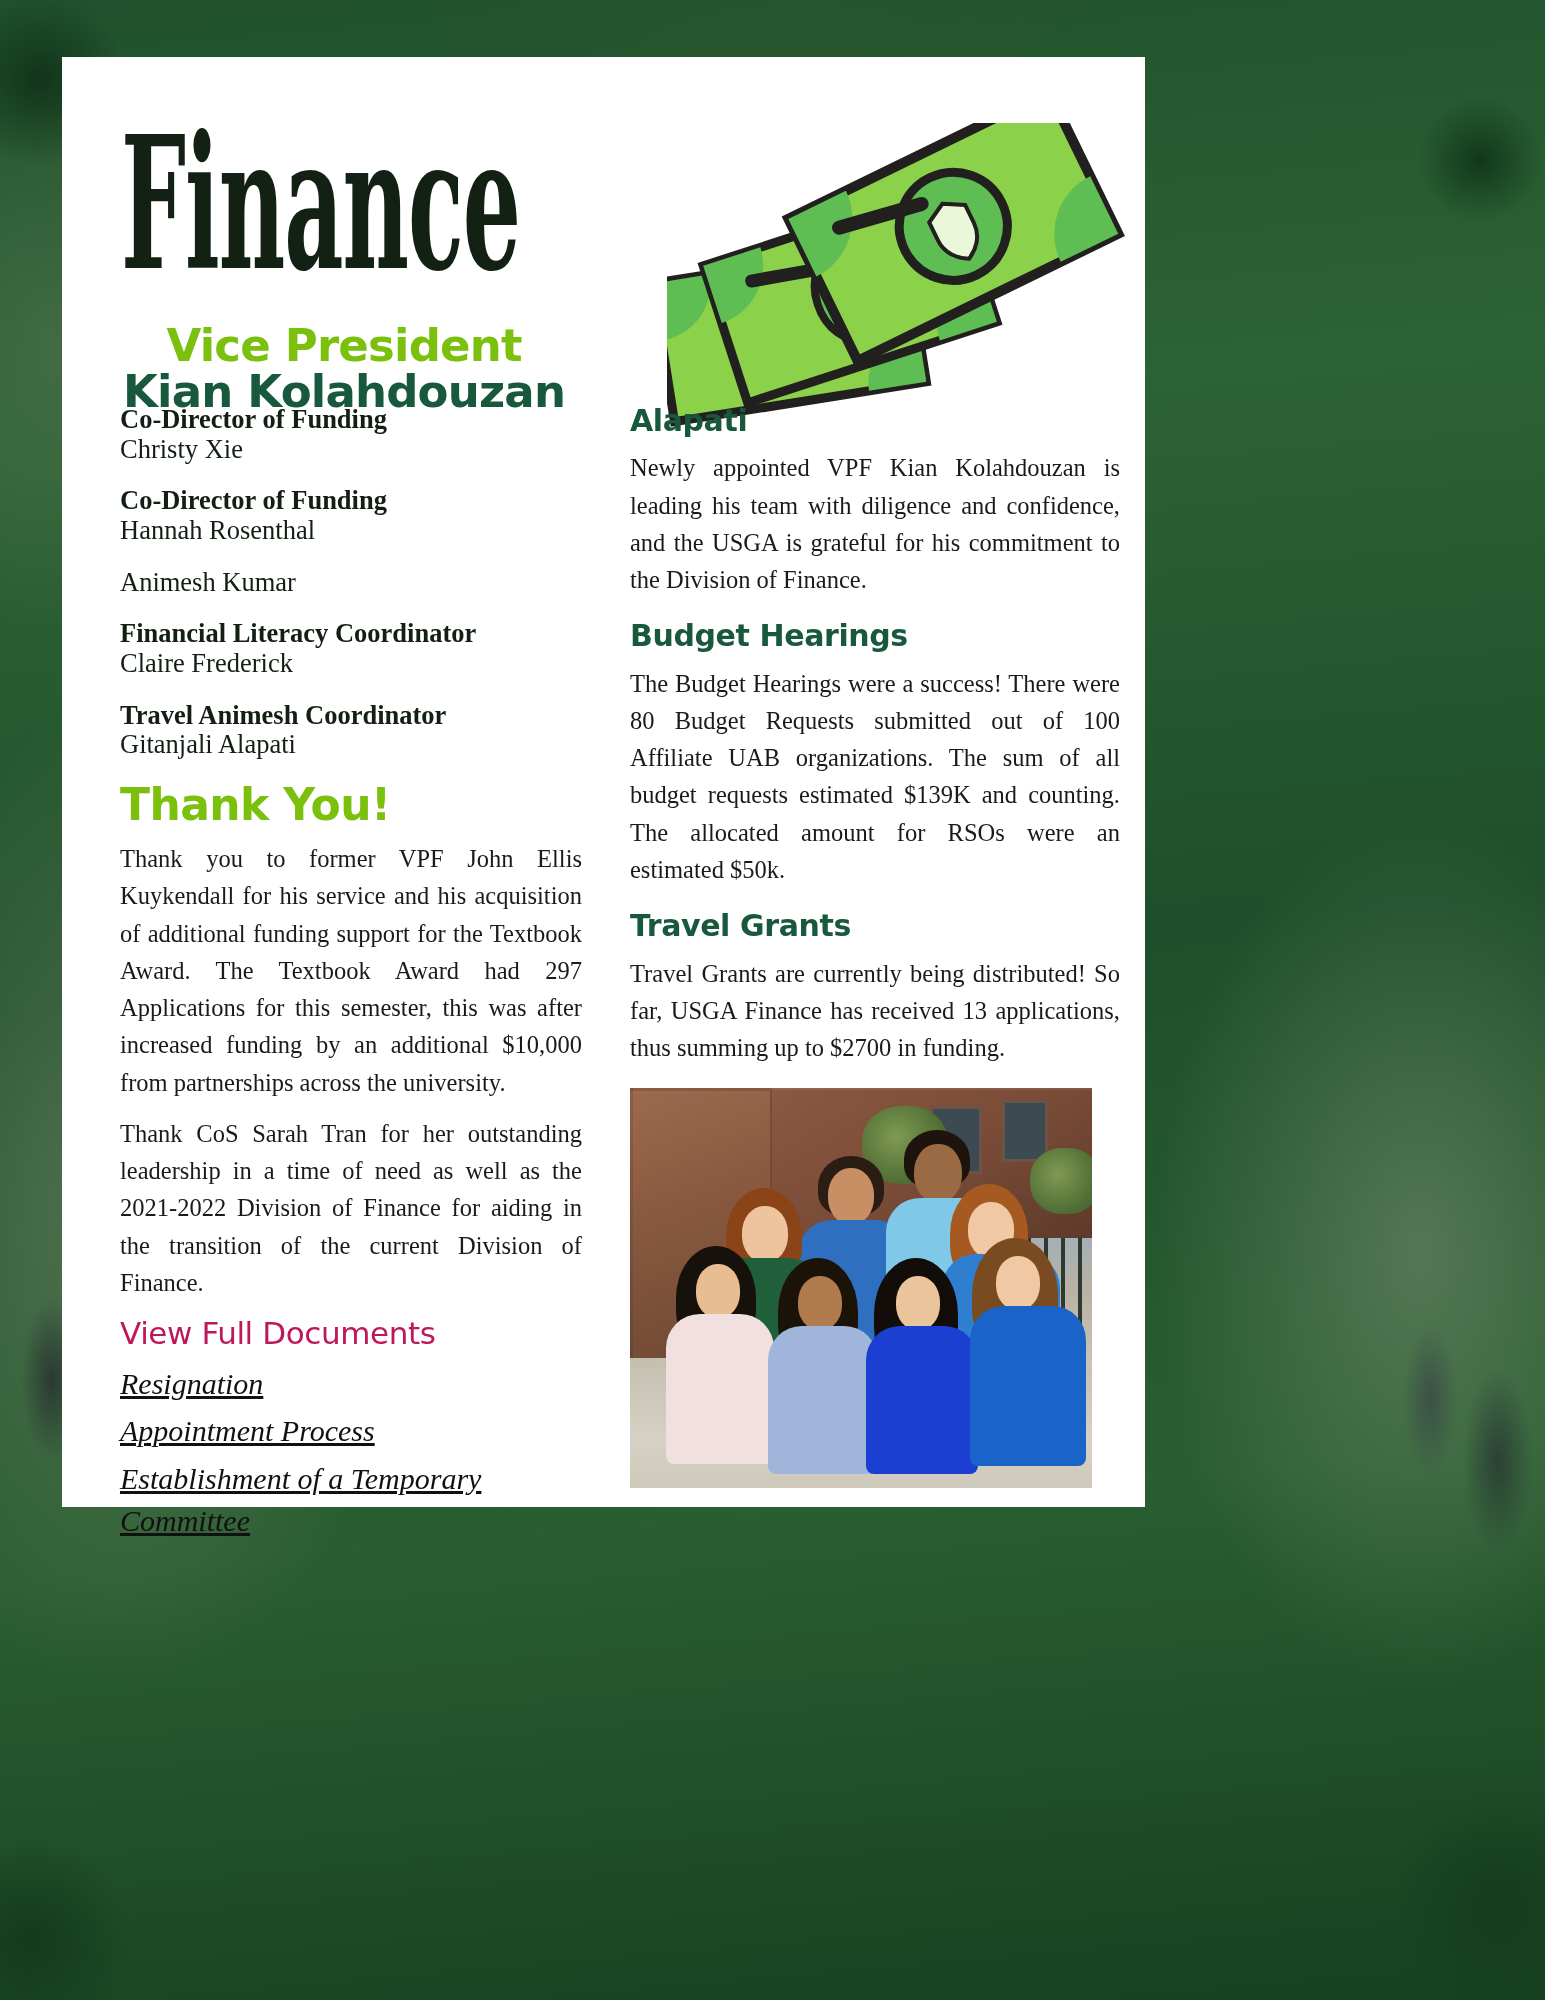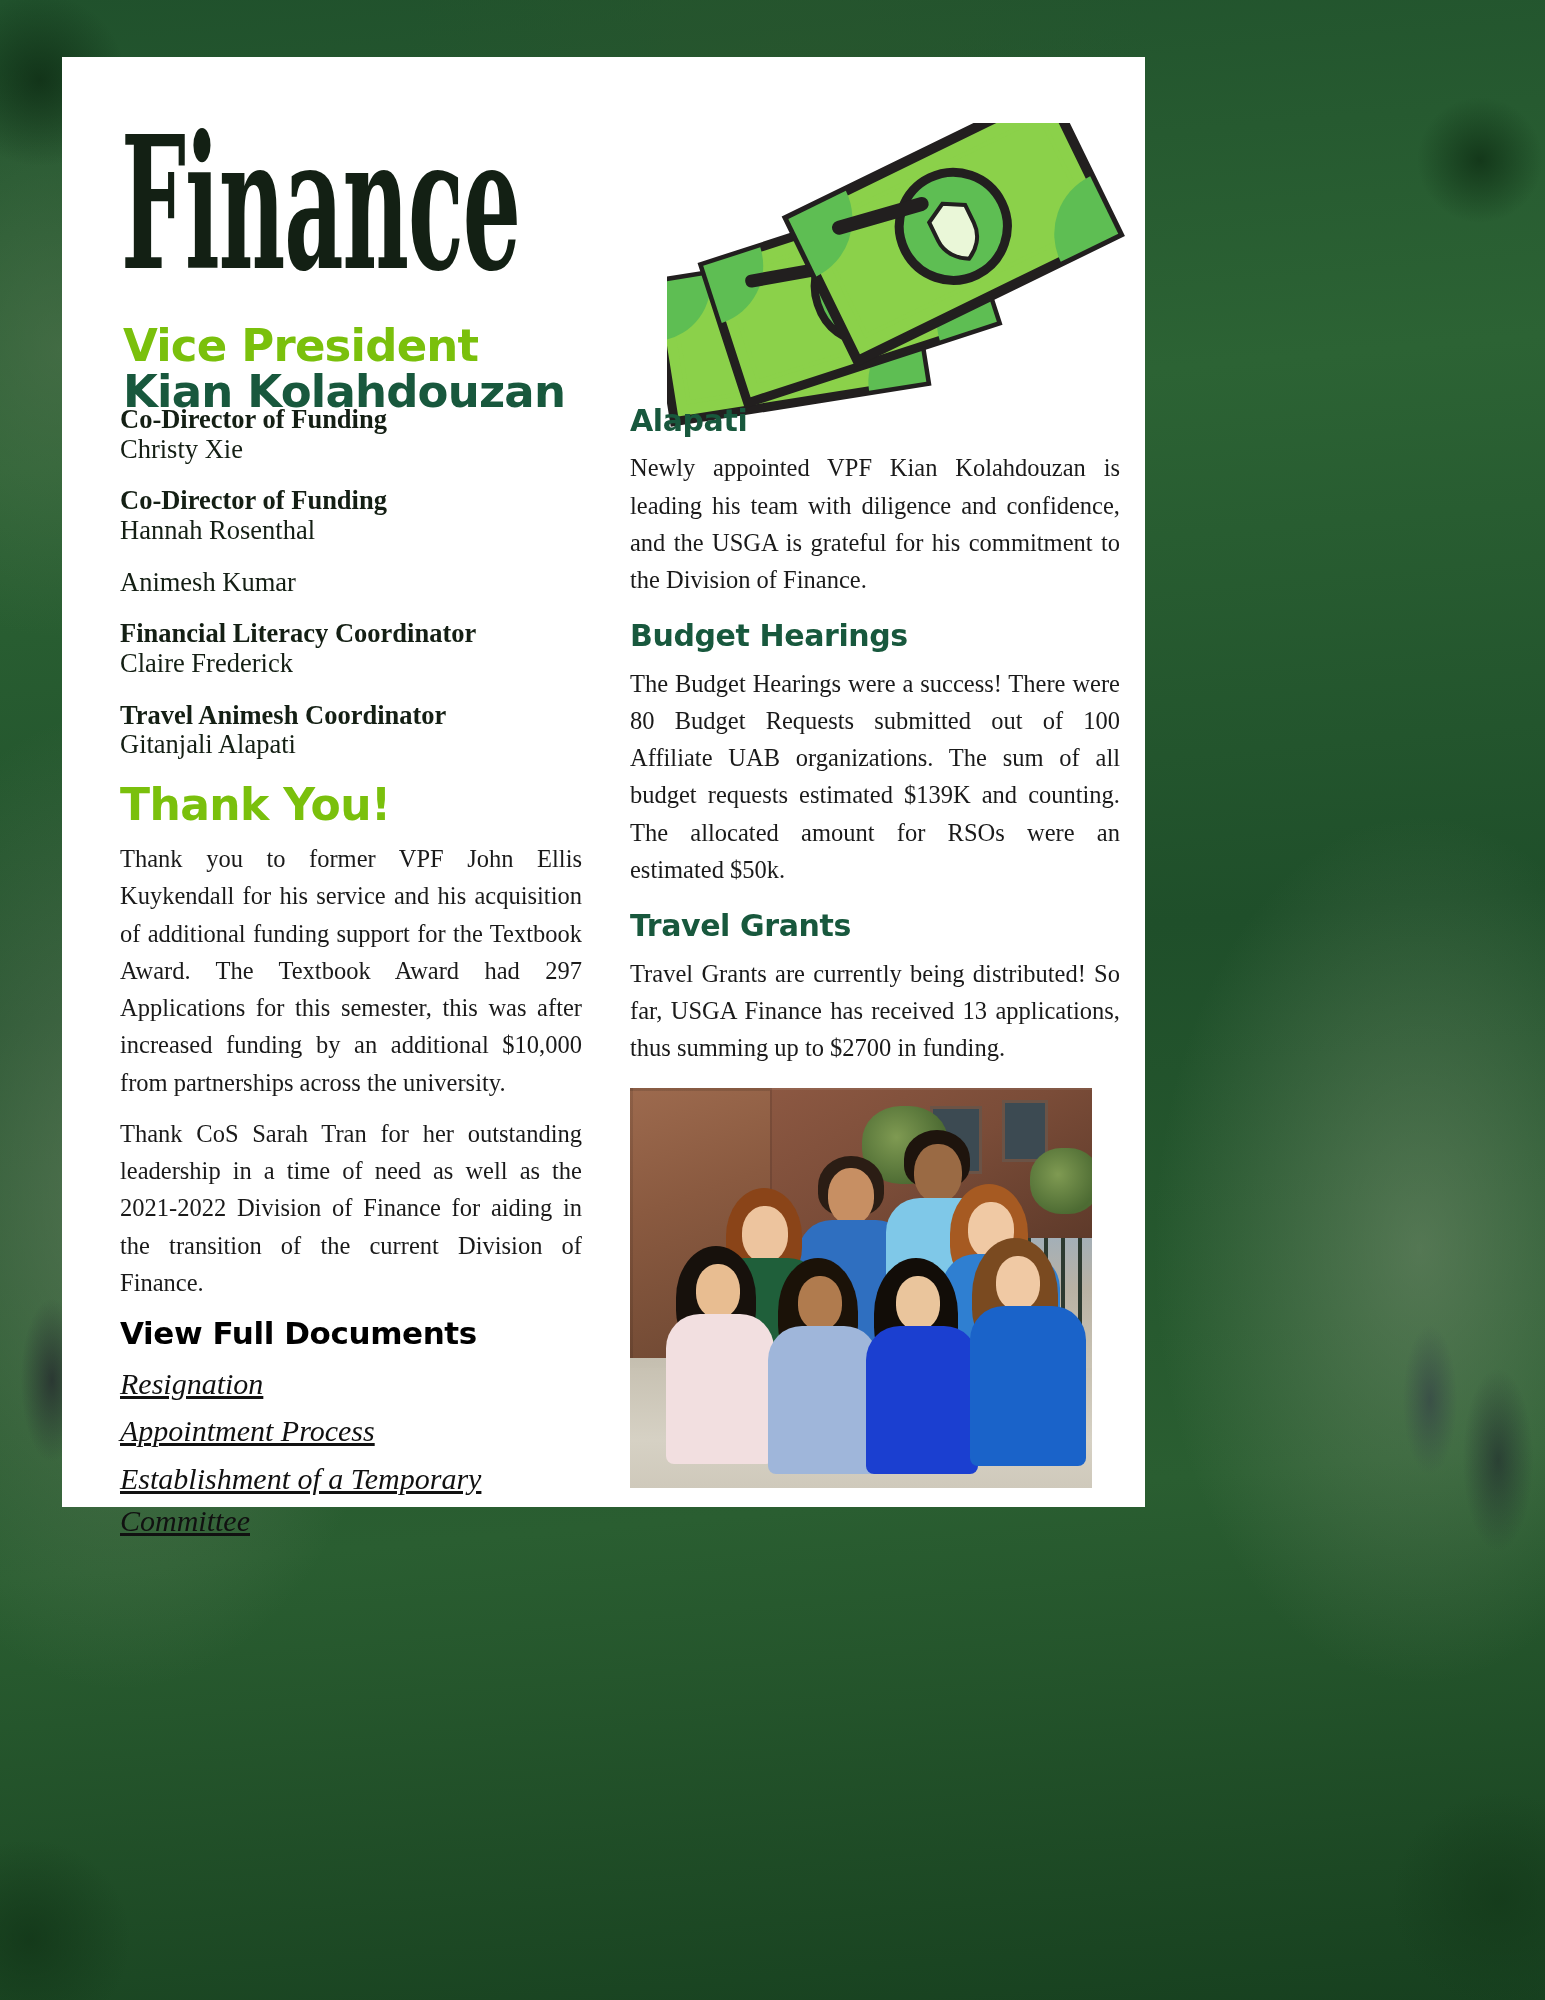--- a/index.html
+++ b/index.html
@@ -61,20 +61,21 @@
     left: 55px;
     top: 38px;
     width: 1000px;
     height: 1390px;
   }
 
   
   .masthead {
     position: relative;
     height: 300px;
+    text-align: center;
   }
 
   #title-finance {
     position: absolute;
     left: 4px;
     top: 30px;
     font-family: "DejaVu Serif", "Liberation Serif", serif;
     font-weight: 700;
     font-size: 183px;
     line-height: 0.86;
@@ -149,24 +150,24 @@
     font-family: "DejaVu Sans", "Liberation Sans", sans-serif;
     font-weight: 700;
     font-size: 30px;
     line-height: 1.08;
     color: #18583d;
     letter-spacing: -0.4px;
     margin: 0 0 12px 0;
   }
   .h-docs {
     font-family: "DejaVu Sans", "Liberation Sans", sans-serif;
-    font-weight: 700;
+    font-weight: 400;
     font-size: 31px;
     line-height: 1.08;
-    color: #000000;
+    color: #be185d;
     letter-spacing: -0.4px;
     margin: 16px 0 12px 0;
   }
 
   
   .body-p {
     font-family: "Liberation Serif", serif;
     font-size: 24.5px;
     line-height: 1.52;
     color: #1a1a1a;

